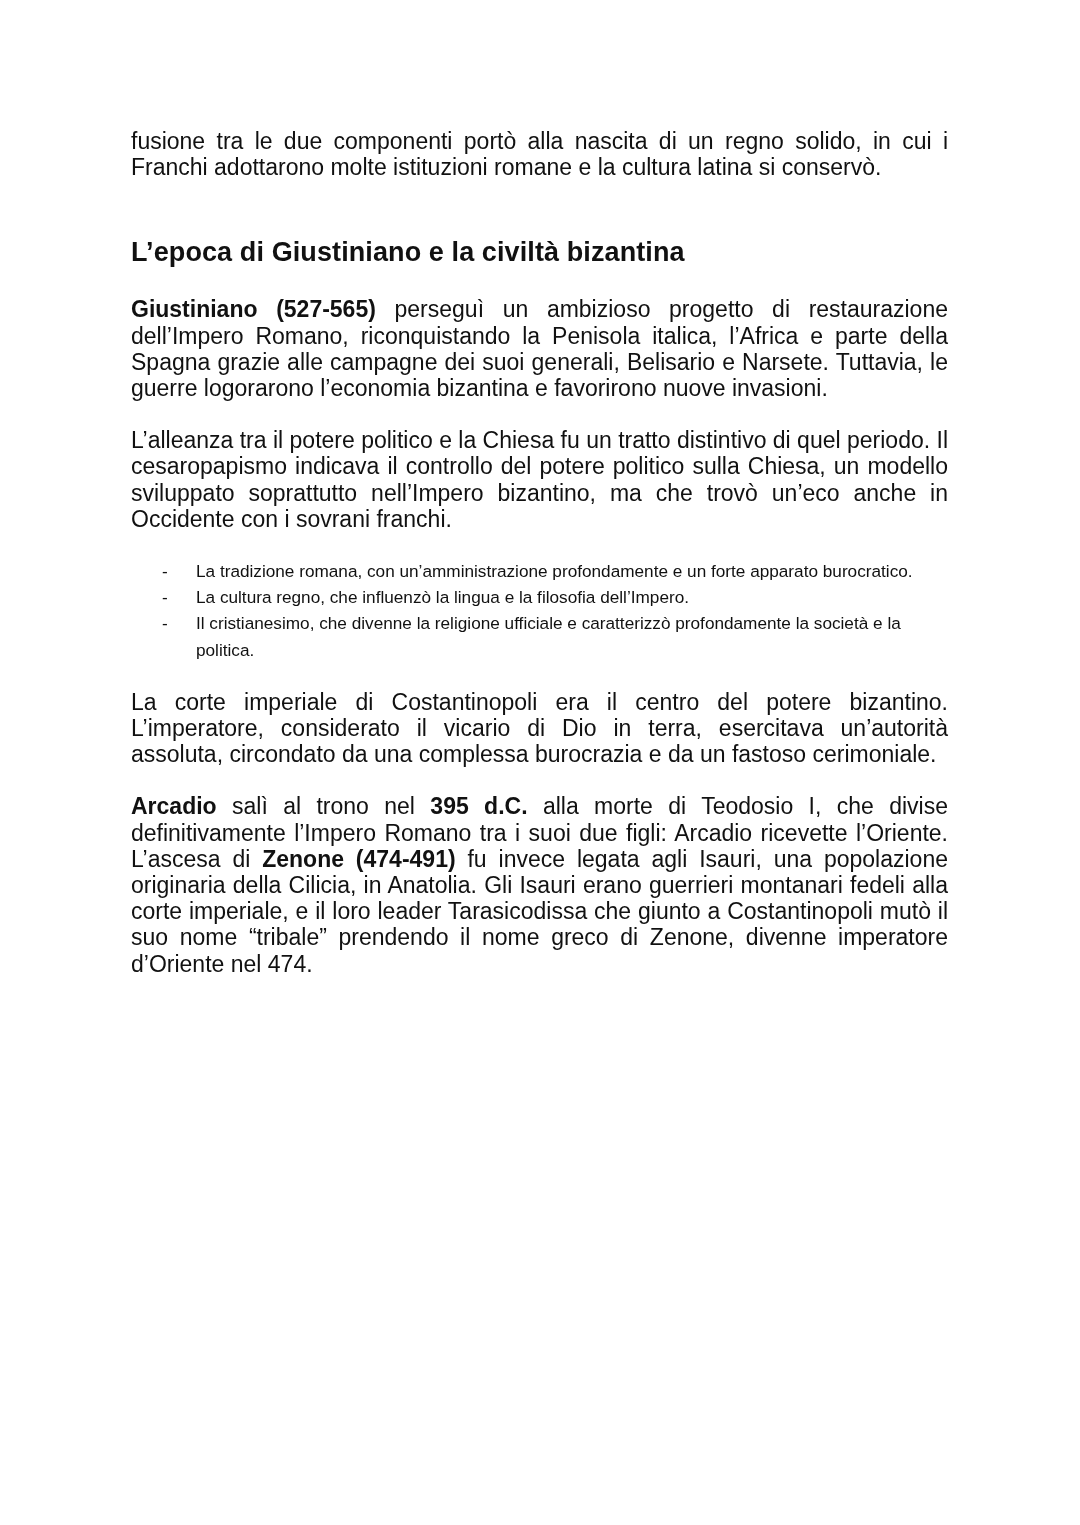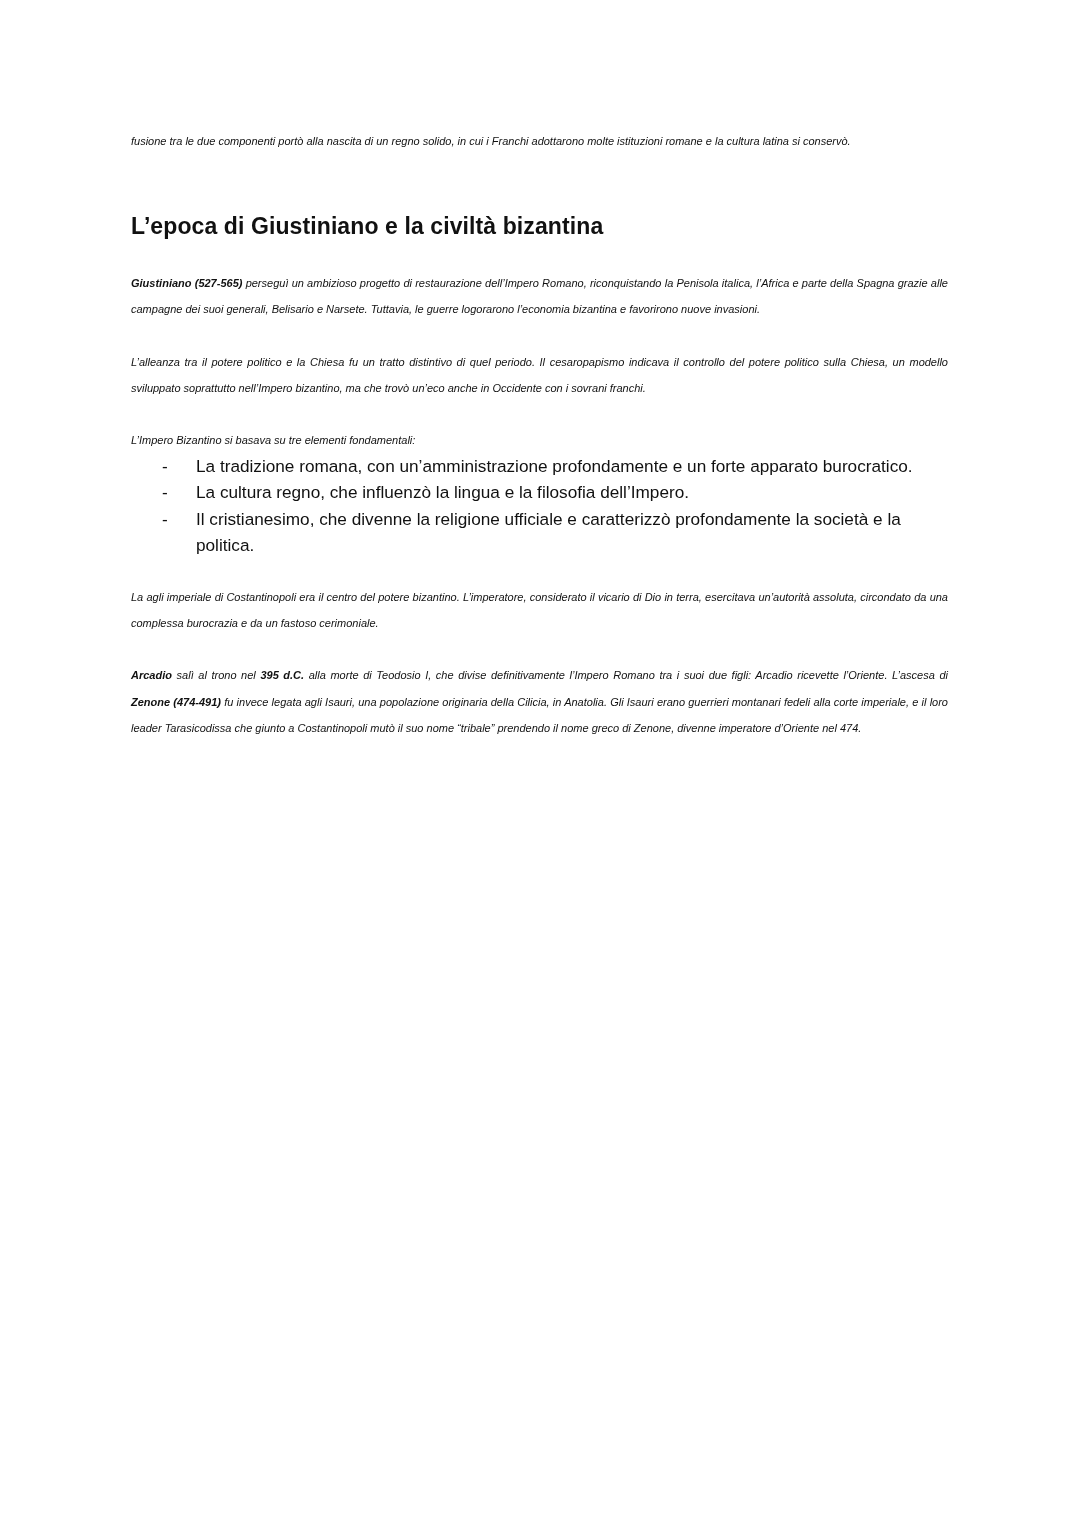--- a/index.html
+++ b/index.html
@@ -16,31 +16,30 @@
       color: #111111;
     }
     .page {
       position: absolute;
       left: 131px;
       top: 128px;
       width: 817px;
     }
     p {
       margin: 0;
-      font-size: 11px;
+      font-size: 23px;
       line-height: 26.2px;
       text-align: justify;
       text-justify: inter-word;
-      font-style: italic;
     }
     .gap-small { height: 26px; }
     .gap-large { height: 58px; }
     h2 {
       margin: 0;
-      font-size: 23px;
+      font-size: 27px;
       font-weight: bold;
       line-height: 28px;
       letter-spacing: 0.1px;
     }
     .after-heading { height: 30px; }
     ul.dash-list {
       list-style: none;
       margin: 0;
       padding: 0 0 0 31px;
     }
@@ -72,28 +71,27 @@
   <div class="after-heading"></div>
 
   <p><b>Giustiniano (527-565)</b><span> perseguì un ambizioso progetto di restaurazione dell’Impero Romano, riconquistando la Penisola italica, l’Africa e parte della Spagna grazie alle campagne dei suoi generali, Belisario e Narsete. Tuttavia, le guerre logorarono l’economia bizantina e favorirono nuove invasioni.</span></p>
 
   <div class="gap-small"></div>
 
   <p>L’alleanza tra il potere politico e la Chiesa fu un tratto distintivo di quel periodo. Il cesaropapismo indicava il controllo del potere politico sulla Chiesa, un modello sviluppato soprattutto nell’Impero bizantino, ma che trovò un’eco anche in Occidente con i sovrani franchi.</p>
 
   <div class="gap-small"></div>
 
-  <p>L’Impero Bizantino si basava su tre elementi fondamentali:</p>
   <ul class="dash-list">
     <li><span class="dash">-</span><span>La tradizione romana, con un’amministrazione profondamente e un forte apparato burocratico.</span></li>
     <li><span class="dash">-</span><span>La cultura regno, che influenzò la lingua e la filosofia dell’Impero.</span></li>
     <li><span class="dash">-</span><span>Il cristianesimo, che divenne la religione ufficiale e caratterizzò profondamente la società e la politica.</span></li>
   </ul>
 
   <div class="gap-small"></div>
 
-  <p>La agli imperiale di Costantinopoli era il centro del potere bizantino. L’imperatore, considerato il vicario di Dio in terra, esercitava un’autorità assoluta, circondato da una complessa burocrazia e da un fastoso cerimoniale.</p>
+  <p>La corte imperiale di Costantinopoli era il centro del potere bizantino. L’imperatore, considerato il vicario di Dio in terra, esercitava un’autorità assoluta, circondato da una complessa burocrazia e da un fastoso cerimoniale.</p>
 
   <div class="gap-small"></div>
 
   <p><b>Arcadio</b><span> salì al trono nel </span><b>395 d.C.</b><span> alla morte di Teodosio I, che divise definitivamente l’Impero Romano tra i suoi due figli: Arcadio ricevette l’Oriente. L’ascesa di </span><b>Zenone (474-491)</b><span> fu invece legata agli Isauri, una popolazione originaria della Cilicia, in Anatolia. Gli Isauri erano guerrieri montanari fedeli alla corte imperiale, e il loro leader Tarasicodissa che giunto a Costantinopoli mutò il suo nome “tribale” prendendo il nome greco di Zenone, divenne imperatore d’Oriente nel 474.</span></p>
 
 </div>
 
 </body></html>

